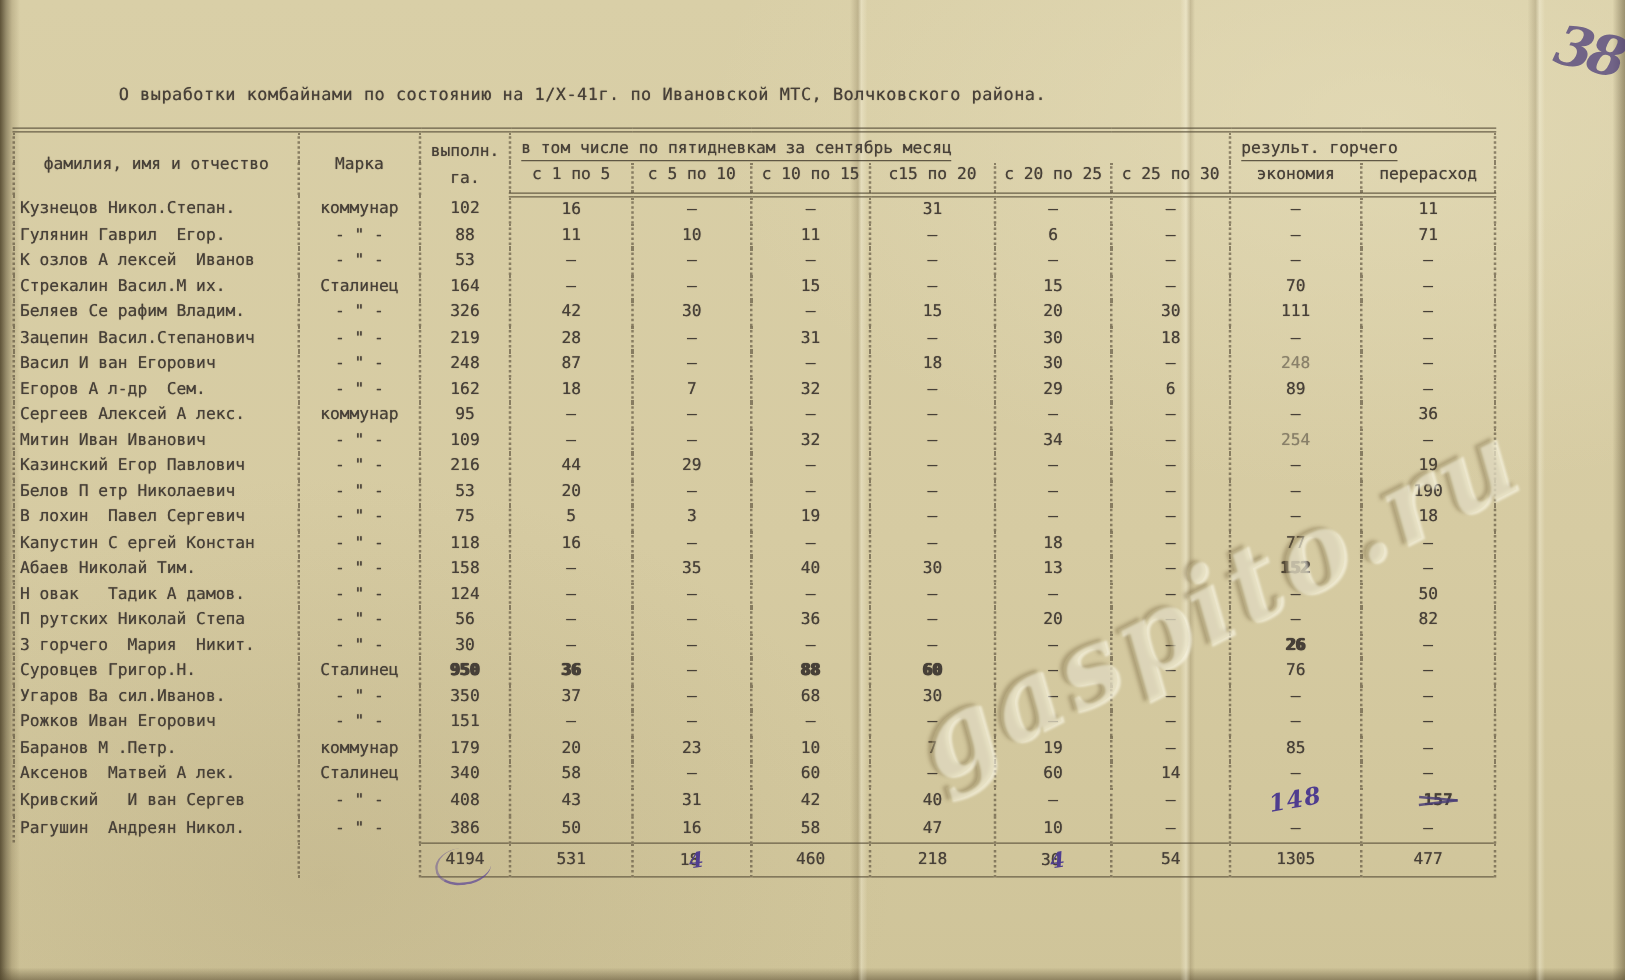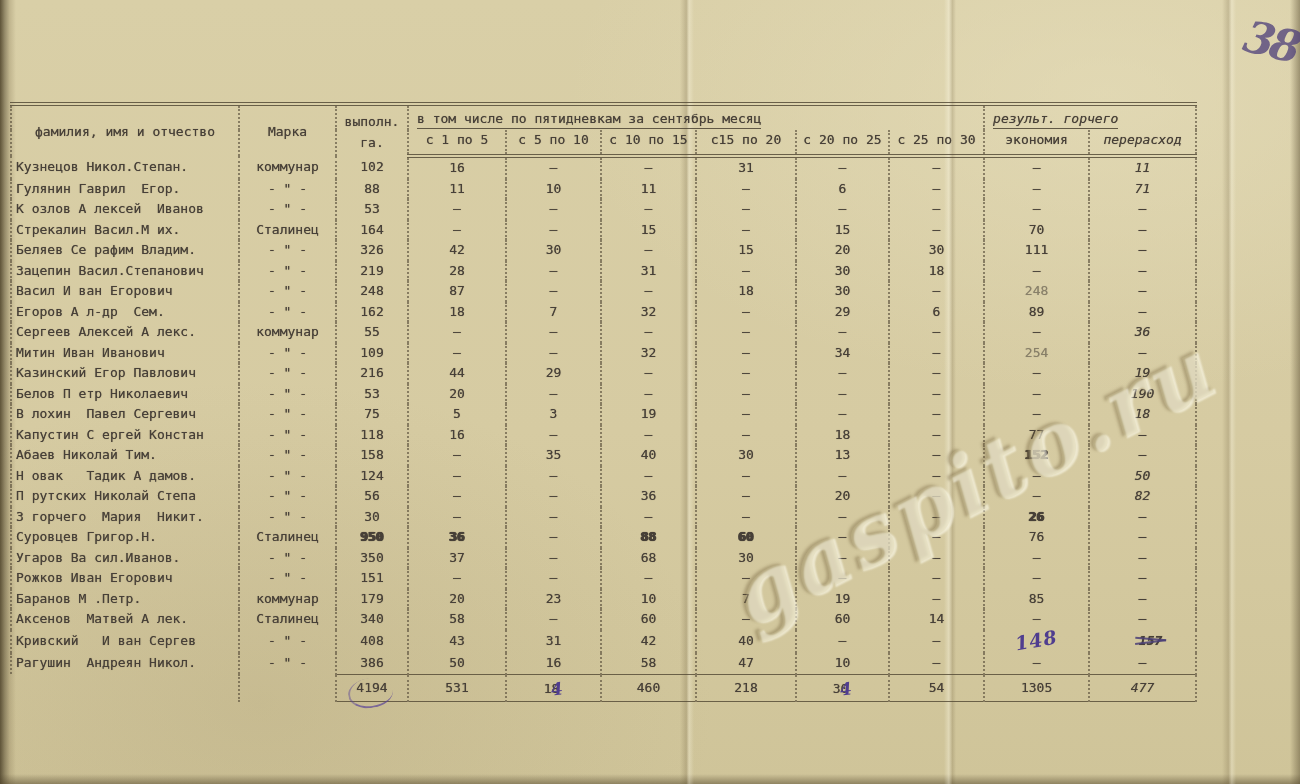--- a/index.html
+++ b/index.html
@@ -47,21 +47,21 @@
   
   .tbl-wrap{position:absolute;left:10px;top:102px;width:1185px;}
   table{border-collapse:collapse;width:1185px;table-layout:fixed;
     font-size:13px;line-height:20.5px;
     text-shadow:0 0 .7px rgba(70,60,50,.75);}
   col.c0{width:228px}col.c1{width:97px}col.c2{width:72px}
   col.c3{width:98px}col.c4{width:95px}col.c5{width:95px}
   col.c6{width:100px}col.c7{width:93px}col.c8{width:95px}
   col.c9{width:105px}col.c10{width:107px}
   th,td{border-left:2px dotted rgba(92,82,62,.65);padding:0 4px;font-weight:normal;}
-  th:last-child,td:last-child{border-right:2px dotted rgba(92,82,62,.65);font-style:italic;}
+  th:last-child,td:last-child{border-right:2px dotted rgba(92,82,62,.65);}
   thead th{font-size:13px;vertical-align:middle;}
   thead tr.hrow1 th{border-top:4px double rgba(85,75,55,.85);padding-top:3px;}
   thead tr.hrow2 th{border-bottom:4px double rgba(85,75,55,.85);padding-bottom:4px;}
   th.group{text-align:left;padding-left:8px;}
   th.group .u{border-bottom:1.5px solid rgba(74,66,50,.85);padding-bottom:2px;}
   td.c-name{text-align:left;white-space:pre;overflow:hidden;}
   td.c-marka{text-align:center;white-space:pre;}
   td.c-num{text-align:center;}
   tfoot td{border-top:1.5px solid rgba(80,70,50,.8);border-bottom:1.5px solid rgba(80,70,50,.8);
     padding:2px 4px;text-align:center;margin-top:32px;}
@@ -105,20 +105,21 @@
 
   <div class="edge edge-left"></div>
   <div class="edge edge-right"></div>
   <div class="edge edge-bottom"></div>
   <div class="crease crease-1"></div>
   <div class="crease crease-2"></div>
   <div class="crease crease-3"></div>
 
   <div class="page-num">38</div>
 
+  <div class="subtitle">О выработки комбайнами по состоянию на 1/Х-41г. по Ивановской МТС, Волчковского района.</div>
 
   <div class="tbl-wrap">
     <table>
       <colgroup>
         <col class="c0">
           <col class="c1">
           <col class="c2">
           <col class="c3">
         <col class="c4">
           <col class="c5">
@@ -255,21 +256,21 @@
             <td class="c-num">32</td>
             <td class="c-num">–</td>
             <td class="c-num">29</td>
             <td class="c-num">6</td>
             <td class="c-num">89</td>
             <td class="c-num">–</td>
           </tr>
           <tr>
             <td class="c-name">Сергеев Алексей А лекс.</td>
             <td class="c-marka">коммунар</td>
-            <td class="c-num">55</td>
+            <td class="c-num">95</td>
             <td class="c-num">–</td>
             <td class="c-num">–</td>
             <td class="c-num">–</td>
             <td class="c-num">–</td>
             <td class="c-num">–</td>
             <td class="c-num">–</td>
             <td class="c-num">–</td>
             <td class="c-num">36</td>
           </tr>
           <tr>

